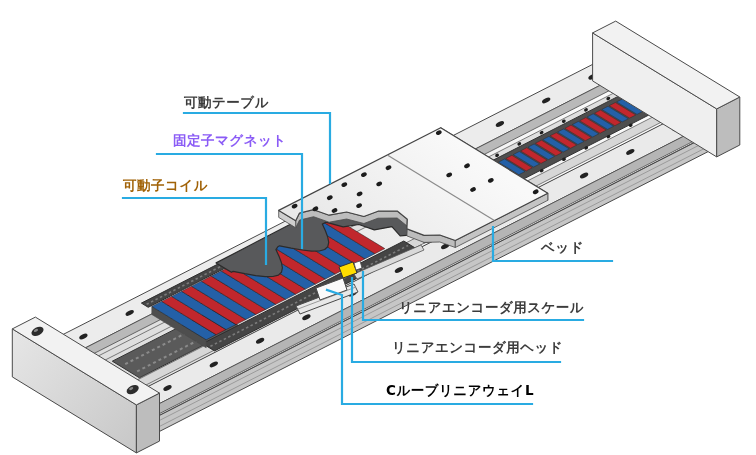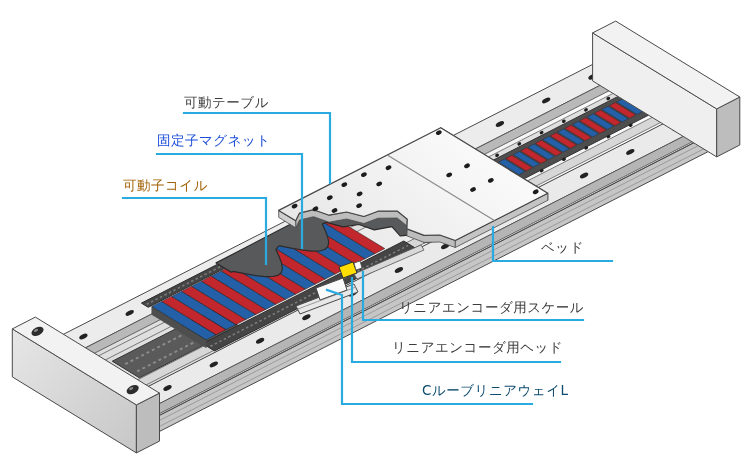--- a/index.html
+++ b/index.html
@@ -2,21 +2,21 @@
 <html><head>
 <meta charset="utf-8">
 <style>
   html,body{margin:0;padding:0;background:#ffffff;}
   #figure{
     position:relative;width:756px;height:455px;background:#ffffff;
     font-family:"DejaVu Sans","Liberation Sans",sans-serif;overflow:hidden;
   }
   #scene{position:absolute;left:0;top:0;}
   .part-label{
-    position:absolute;font-size:13.5px;font-weight:normal;color:#3c3c3c;
+    position:absolute;font-size:13.5px;font-weight:bold;color:#3c3c3c;
     letter-spacing:0.5px;white-space:nowrap;line-height:1;
   }
 </style>
 </head>
 <body>
 
 <div id="figure">
 
   <svg id="scene" width="756" height="455" viewBox="0 0 756 455">
     <defs>
@@ -173,19 +173,19 @@
       <polyline points="184.0,113.0 330.0,113.0 330.0,183.0" fill="none" stroke="#29ABE2" stroke-width="2.2" stroke-linecap="square"></polyline>
       <polyline points="157.0,154.0 302.0,154.0 302.0,248.0" fill="none" stroke="#29ABE2" stroke-width="2.2" stroke-linecap="square"></polyline>
       <polyline points="123.0,198.0 266.0,198.0 266.0,264.0" fill="none" stroke="#29ABE2" stroke-width="2.2" stroke-linecap="square"></polyline>
       <polyline points="612.0,261.0 493.0,261.0 493.0,227.0" fill="none" stroke="#29ABE2" stroke-width="2.2" stroke-linecap="square"></polyline>
       <polyline points="583.0,320.0 363.0,320.0 363.0,272.0" fill="none" stroke="#29ABE2" stroke-width="2.2" stroke-linecap="square"></polyline>
       <polyline points="560.0,362.0 352.0,362.0 352.0,278.0" fill="none" stroke="#29ABE2" stroke-width="2.2" stroke-linecap="square"></polyline>
       <polyline points="532.0,404.0 342.0,404.0 342.0,295.0 327.0,290.0" fill="none" stroke="#29ABE2" stroke-width="2.2" stroke-linecap="square"></polyline>
     </svg>
 
   <div class="part-label" style="left: 184px; top: 96px; color: rgb(60, 60, 60);">可動テーブル</div>
-  <div class="part-label" style="left: 157px; top: 134px; color: #1d4ed8;">固定子マグネット</div>
+  <div class="part-label" style="left: 173px; top: 134px; color: #8b5cf6;">固定子マグネット</div>
   <div class="part-label" style="left: 123px; top: 179px; color: #a16207;">可動子コイル</div>
   <div class="part-label" style="left: 541px; top: 241px; color: rgb(60, 60, 60);">ベッド</div>
   <div class="part-label" style="left: 392px; top: 341px; color: rgb(60, 60, 60);">リニアエンコーダ用ヘッド</div>
   <div class="part-label" style="left: 399px; top: 301px; color: rgb(60, 60, 60);">リニアエンコーダ用スケール</div>
-  <div class="part-label" style="left: 386px; top: 384px; color: #0c4a6e; margin-left: 36px;">CルーブリニアウェイL</div>
+  <div class="part-label" style="left: 386px; top: 384px; color: #000000;">CルーブリニアウェイL</div>
 </div>
 
 </body></html>

